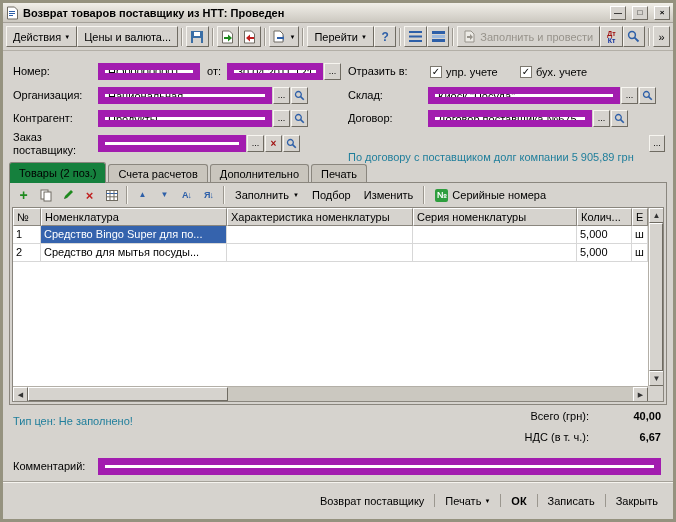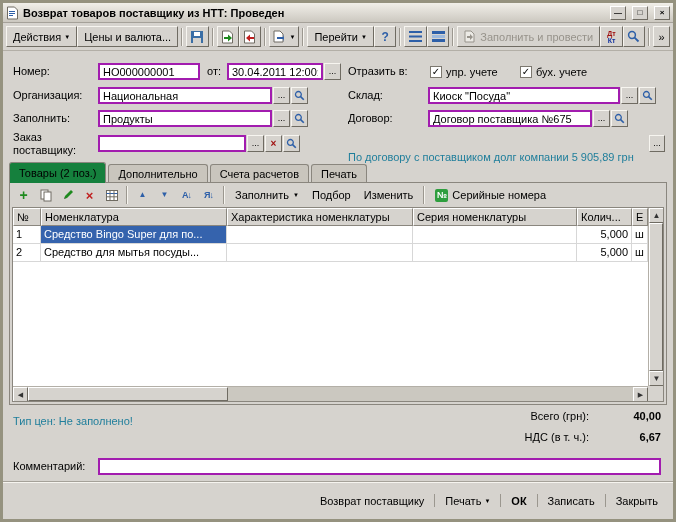--- a/index.html
+++ b/index.html
@@ -22,21 +22,21 @@
 .sep{height:18px;border-left:1px solid #9b978f;border-right:1px solid #f6f4ef;margin:0 3px}
 .dis{color:var(--disabled)}
 .mla{margin-left:auto}
 .helpg{color:#2d5fa8;font-weight:bold;font-size:12px;line-height:1}
 .dtkt{display:flex;flex-direction:column;font-size:7px;line-height:7px;font-weight:bold}
 .dtkt .dt{color:#a01010}.dtkt .kt{color:#1030a0}
 
 .form{position:relative;flex:0 0 110px}
 .lbl{position:absolute;line-height:17px;white-space:nowrap}
 .field{position:absolute;display:flex;height:17px}
-.txt{flex:1;min-width:0;height:17px;border:2px solid #a21caf;background:#fff;padding:1px 3px;
+.txt{flex:1;min-width:0;height:17px;border:7px solid #a21caf;background:#fff;padding:1px 3px;
   font-family:"Liberation Sans",sans-serif;font-size:11px;color:#000}
 .mini{width:17px;height:17px;display:flex;align-items:center;justify-content:center;background:#d6d3ce;
   border:1px solid;border-color:#f7f5f0 #6f6b62 #6f6b62 #f7f5f0;font-size:9px;line-height:1;padding:0;margin-left:1px}
 .clearb{color:#a01010;font-weight:bold;font-size:10px}
 .cb{position:absolute;display:flex;align-items:center;gap:4px;height:17px}
 .cbx{width:12px;height:12px;background:#fff;border:1px solid #7c786f;display:flex;align-items:center;justify-content:center;
   font-size:10px;line-height:1}
 .info{position:absolute;color:var(--info);white-space:nowrap;overflow:hidden}
 
 .tabs{display:flex;align-items:flex-end;padding:0 6px;flex:0 0 21px;position:relative;z-index:2}
@@ -53,21 +53,21 @@
 .arricon{color:#2d5fa8;font-size:8px;line-height:1}
 .sorticon{font-size:9px;letter-spacing:-1px;color:#2d5fa8;font-weight:bold}
 .serialicon{background:#2e9e3e;color:#fff;width:13px;height:13px;border-radius:2px;display:inline-flex;
   align-items:center;justify-content:center;font-size:9px;font-weight:bold}
 .grid{flex:1;margin:0 2px 2px;border:1px solid #8a867e;background:#fff;position:relative;display:flex;flex-direction:column;overflow:hidden}
 .ghead,.tr{display:flex;height:18px;flex:0 0 18px;width:calc(100% - 15px)}
 .th{padding:2px 3px;background:#d6d3ce;border-top:1px solid #fff;border-left:1px solid #fff;
   border-right:1px solid #8a867e;border-bottom:1px solid #8a867e;overflow:hidden;white-space:nowrap}
 .td{padding:2px 3px;background:#fff;border-right:1px solid #d7d7d7;border-bottom:1px solid #d7d7d7;overflow:hidden;white-space:nowrap}
 .td.sel{background:var(--selection);color:#fff}
-.num{text-align:right}
+.num{}
 .c0{width:28px;flex:0 0 28px}.c1{width:186px;flex:0 0 186px}.c2{width:186px;flex:0 0 186px}
 .c3{width:164px;flex:0 0 164px}.c4{width:55px;flex:0 0 55px}.c5{flex:1}
 .fillrow{flex:1;background:#fff;width:calc(100% - 15px)}
 .hs{height:15px;flex:0 0 15px;width:calc(100% - 15px);display:flex;background:#cbc8c0;border-top:1px solid #b3afa7}
 .sb{width:15px;height:15px;flex:0 0 15px;display:flex;align-items:center;justify-content:center;font-size:7px;
   background:#d6d3ce;border:1px solid;border-color:#fff #6f6b62 #6f6b62 #fff;padding:0;color:#333}
 .htrack{flex:1;position:relative}
 .hthumb{position:absolute;left:0;top:0;bottom:0;width:200px;background:#d6d3ce;border:1px solid;border-color:#fff #6f6b62 #6f6b62 #fff}
 .vs{position:absolute;top:0;right:0;bottom:15px;width:15px;background:#cbc8c0;border-left:1px solid #b3afa7;display:flex;flex-direction:column}
 .vtrack{flex:1;position:relative}
@@ -256,21 +256,21 @@
       <button class="mini">
           <span style="display:flex">
             <svg width="11" height="11" viewBox="0 0 11 11">
               <circle cx="4.4" cy="4.4" r="2.9" fill="none" stroke="#2d5fa8" stroke-width="1.3"></circle>
               <line x1="6.6" y1="6.6" x2="9.8" y2="9.8" stroke="#2d5fa8" stroke-width="1.6"></line>
             </svg>
           </span>
         </button>
     </span>
 
-    <span class="lbl" style="left:10px;top:59px">Заполнить:</span>
+    <span class="lbl" style="left:10px;top:59px">Контрагент:</span>
     <span class="field" style="left:95px;top:59px;width:210px">
       <input class="txt" value="Продукты" style="">
       <button class="mini">
           <span>...</span>
         </button>
       <button class="mini">
           <span style="display:flex">
             <svg width="11" height="11" viewBox="0 0 11 11">
               <circle cx="4.4" cy="4.4" r="2.9" fill="none" stroke="#2d5fa8" stroke-width="1.3"></circle>
               <line x1="6.6" y1="6.6" x2="9.8" y2="9.8" stroke="#2d5fa8" stroke-width="1.6"></line>
@@ -315,22 +315,22 @@
     <span class="info" style="left:345px;top:100px;right:32px">По договору с поставщиком долг компании 5 905,89 грн</span>
     <span class="field" style="left:645px;top:84px;width:17px">
       <button class="mini">
           <span>...</span>
         </button>
     </span>
   </div>
 
   <div class="tabs">
     <span class="tab active">Товары (2 поз.)</span>
+    <span class="tab">Счета расчетов</span>
     <span class="tab">Дополнительно</span>
-    <span class="tab">Счета расчетов</span>
     <span class="tab">Печать</span>
   </div>
 
   <div class="panel">
     <div class="ttb">
       <button class="ticonb">
           <span class="addicon">+</span>
         </button>
       <button class="ticonb">
           <span style="display:flex">

